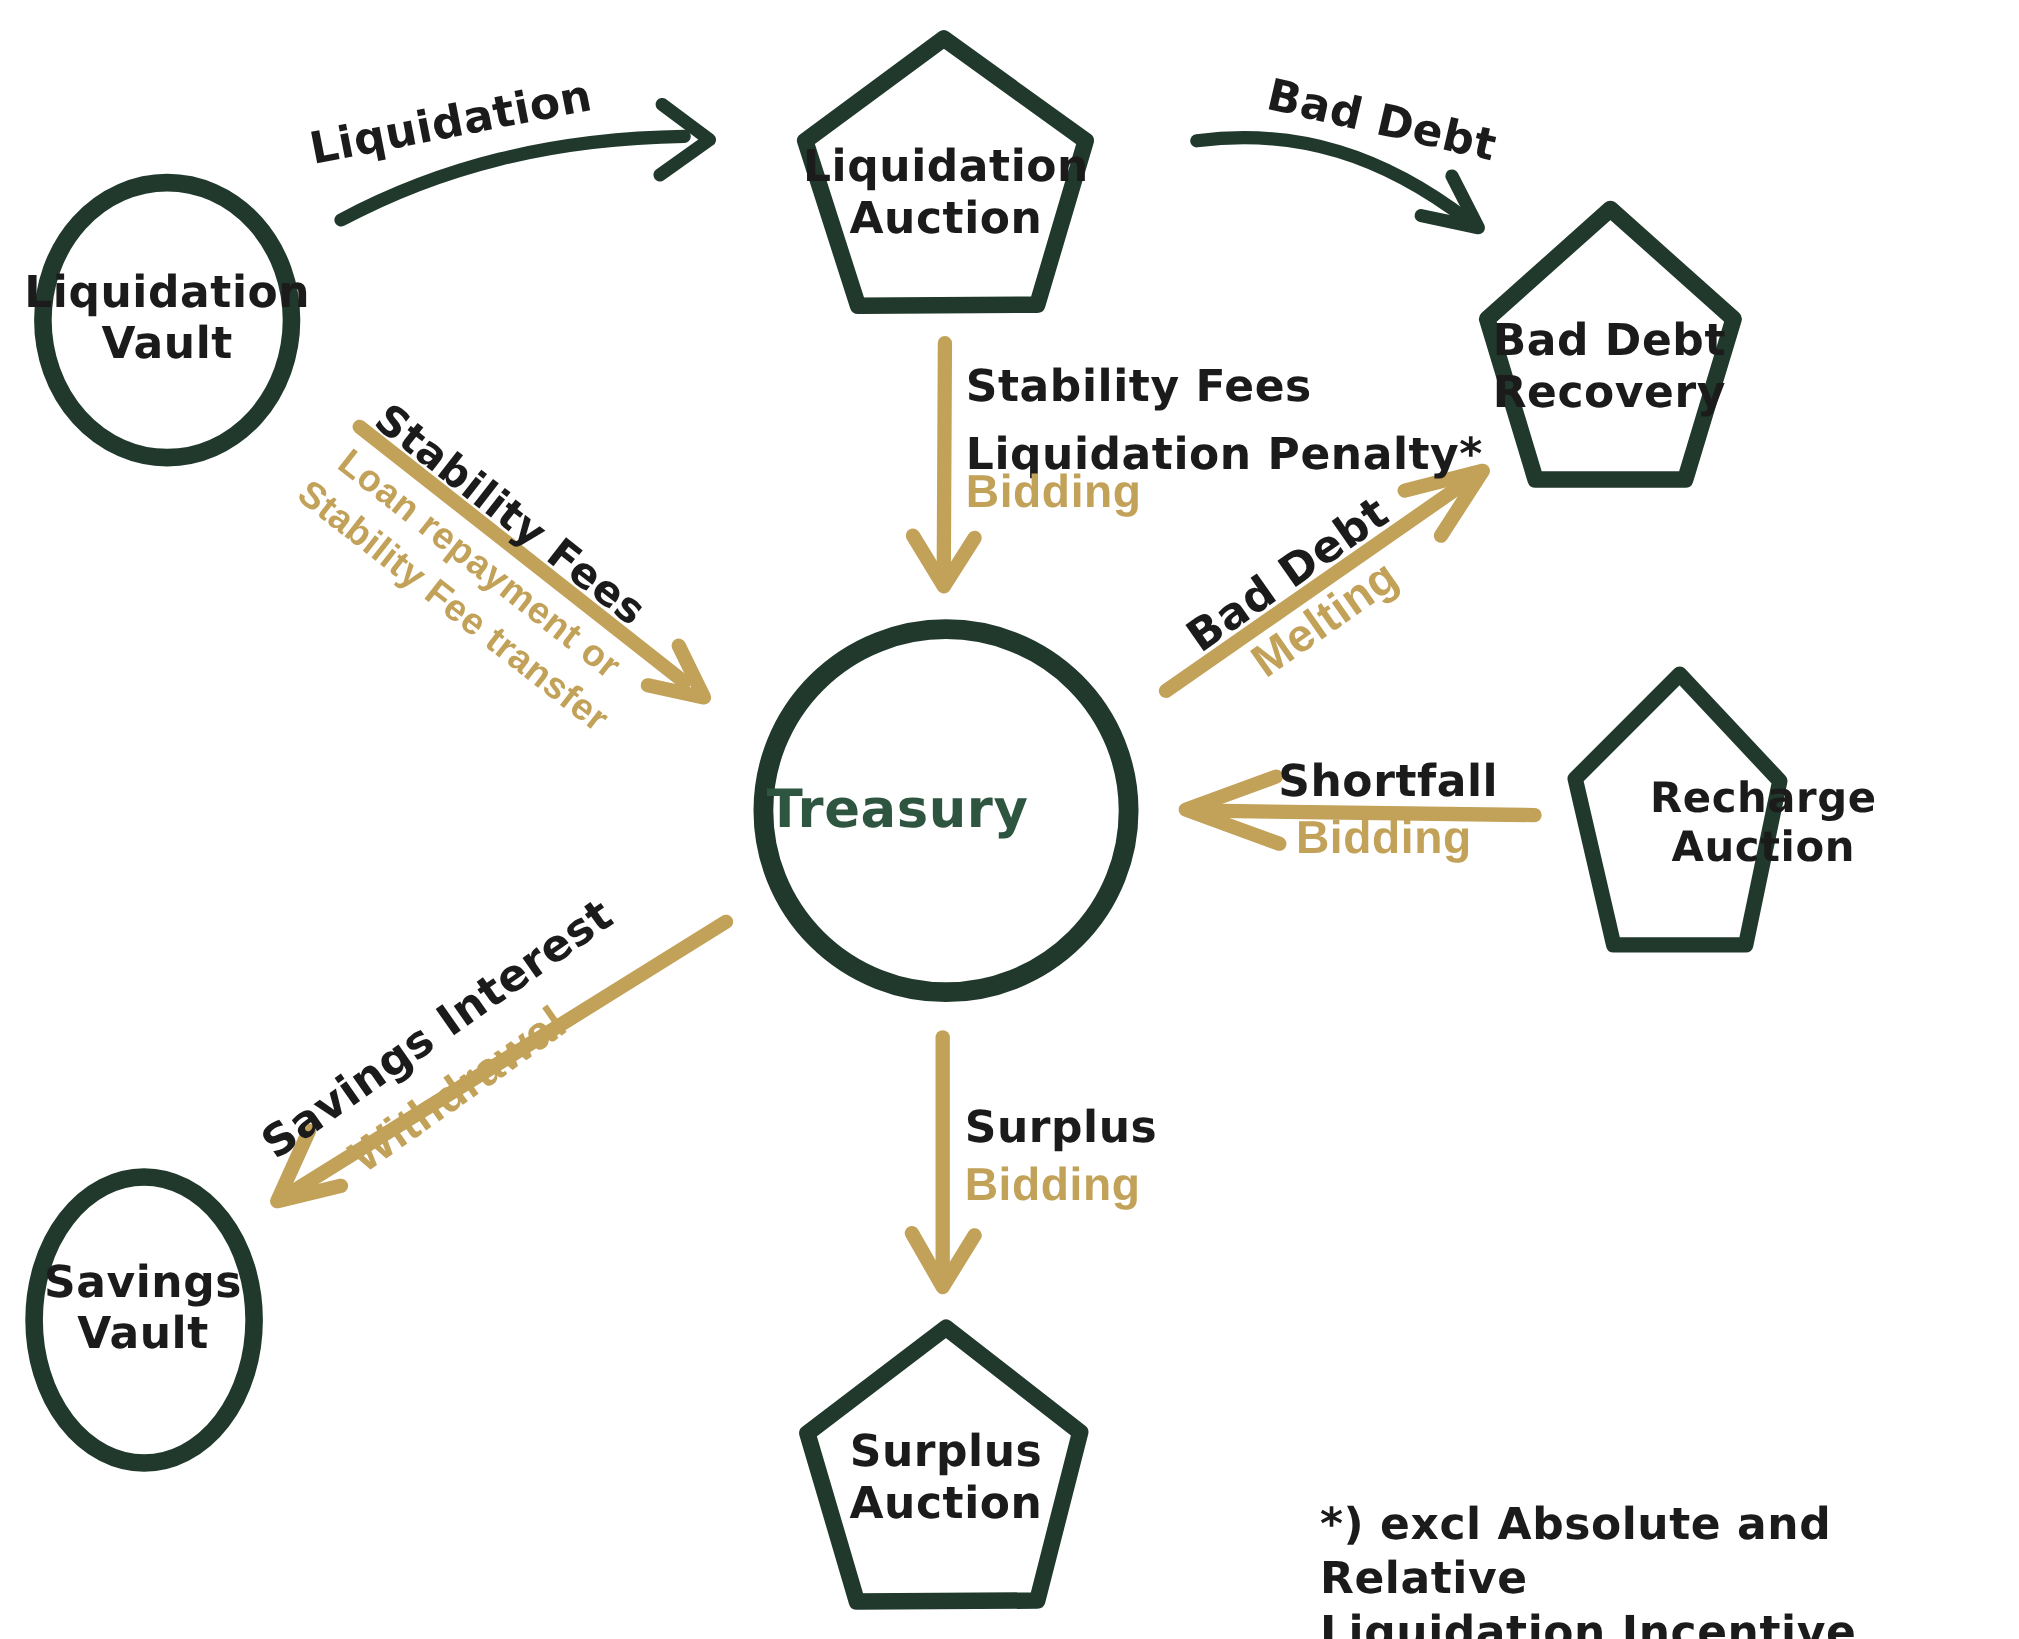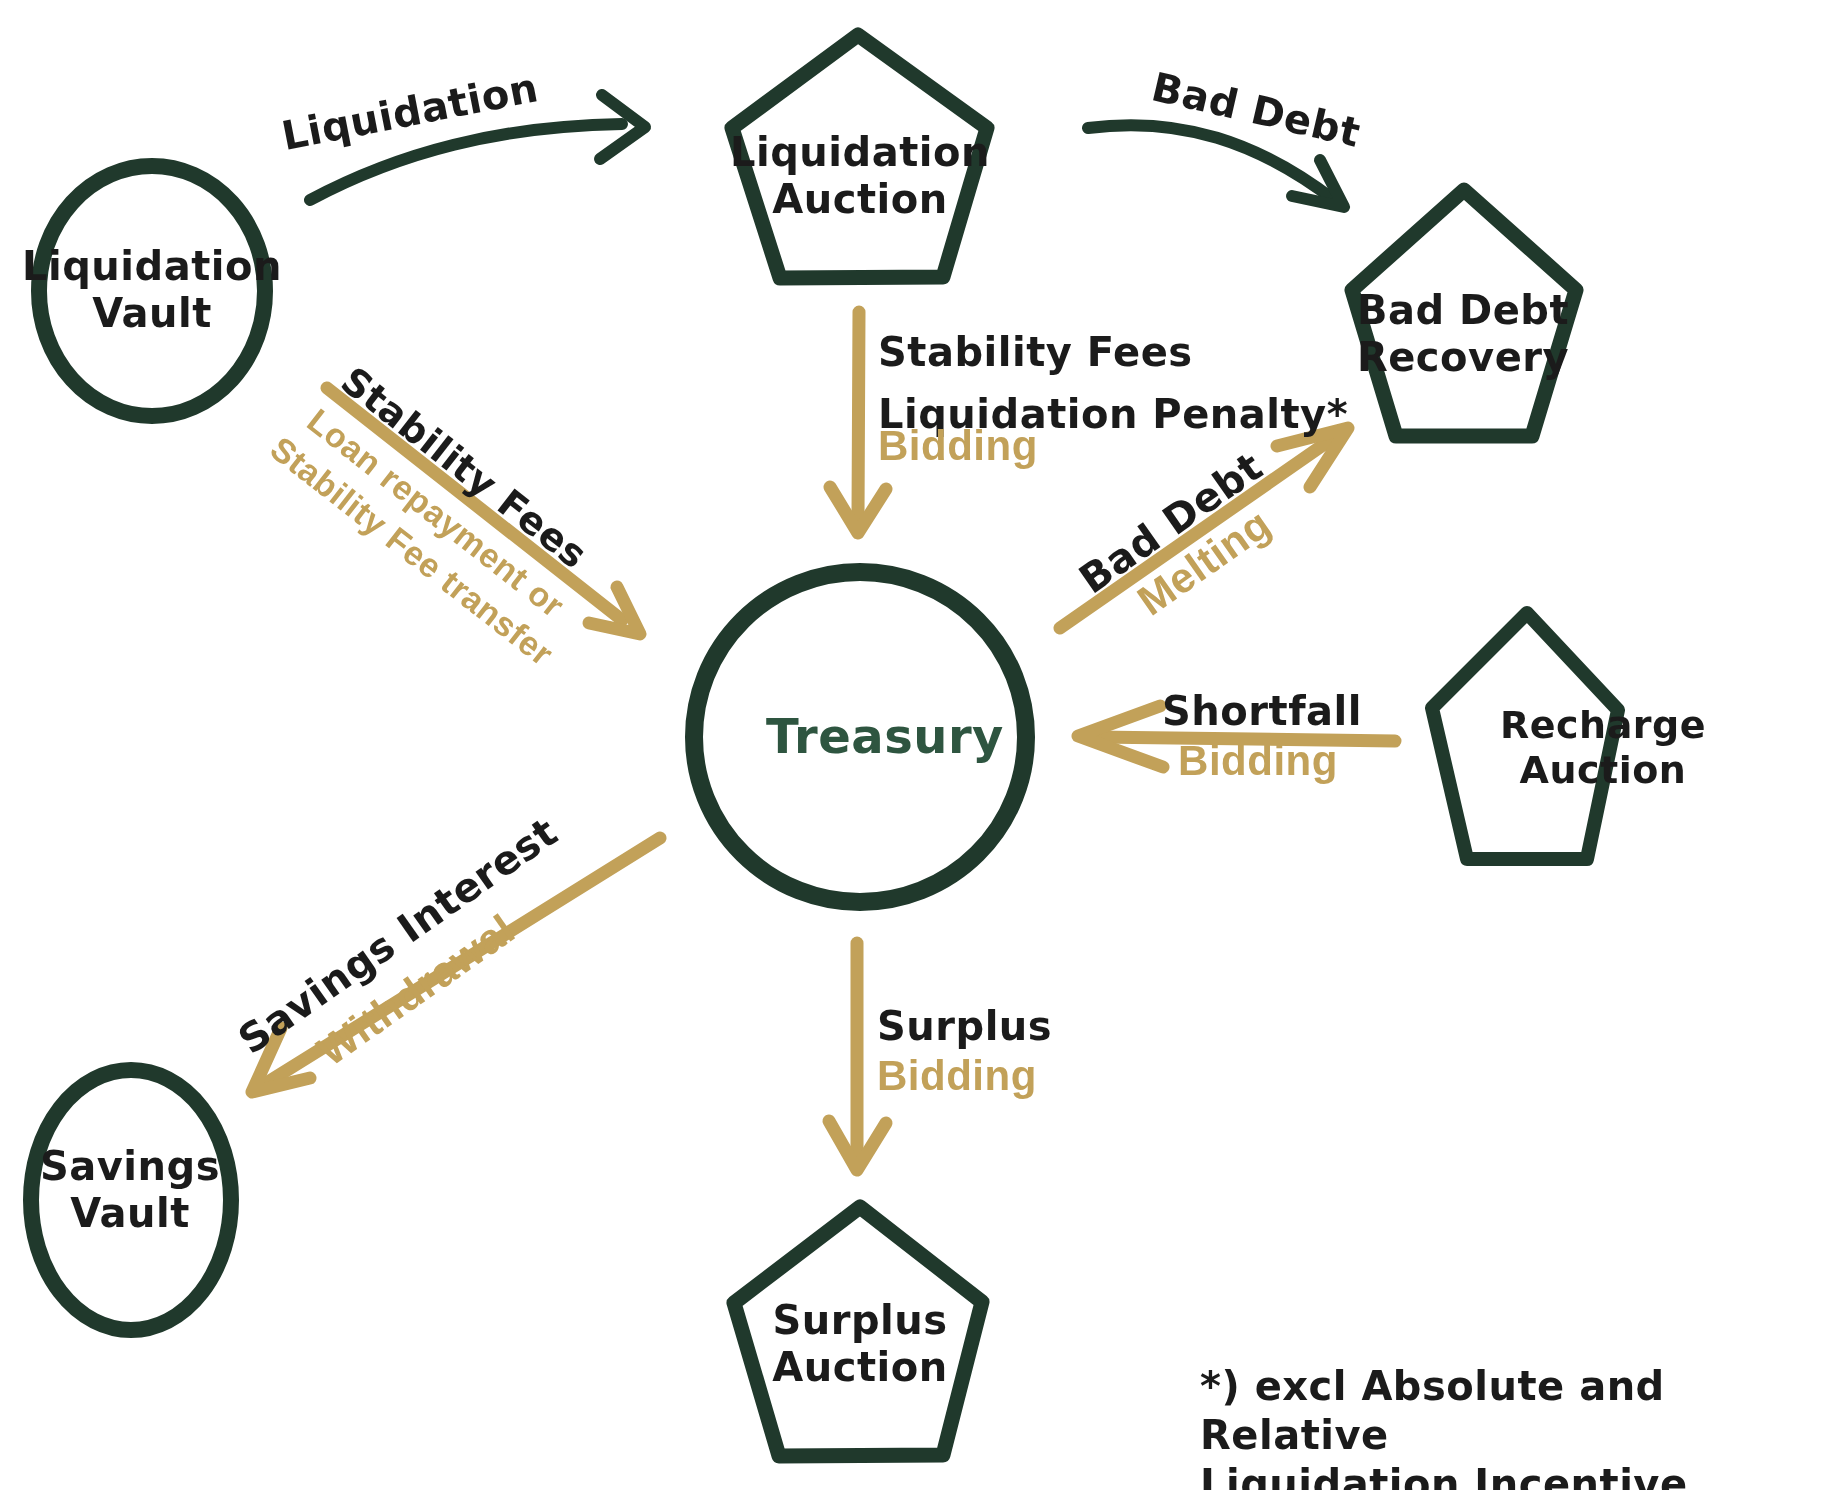--- a/index.html
+++ b/index.html
@@ -73,21 +73,21 @@
       <polyline points="829,1121 857,1170 886,1123"></polyline>
     </g>
   </svg>
 
   <div class="lbl c hand s42 node-label" style="left:152px;top:290px;">Liquidation
 Vault</div>
   <div class="lbl c hand s42 node-label" style="left:860px;top:176px;">Liquidation
 Auction</div>
   <div class="lbl c hand s42 node-label" style="left:1463px;top:334px;">Bad Debt
 Recovery</div>
-  <div class="lbl c hand s48 green" style="left:885px;top:737px;">Treasury</div>
+  <div class="lbl c hand s48 green" style="left:816px;top:737px;">Treasury</div>
   <div class="lbl c hand s40 node-label" style="left:1603px;top:748px;">Recharge
 Auction</div>
   <div class="lbl c hand s42 node-label" style="left:130px;top:1190px;">Savings
 Vault</div>
   <div class="lbl c hand s42 node-label" style="left:860px;top:1344px;">Surplus
 Auction</div>
 
   <div class="lbl c hand s42" style="left:410px;top:112px;transform:translate(-50%,-50%) rotate(-11deg);">Liquidation</div>
   <div class="lbl c hand s42" style="left:1256px;top:110px;transform:translate(-50%,-50%) rotate(13deg);">Bad Debt</div>
 

